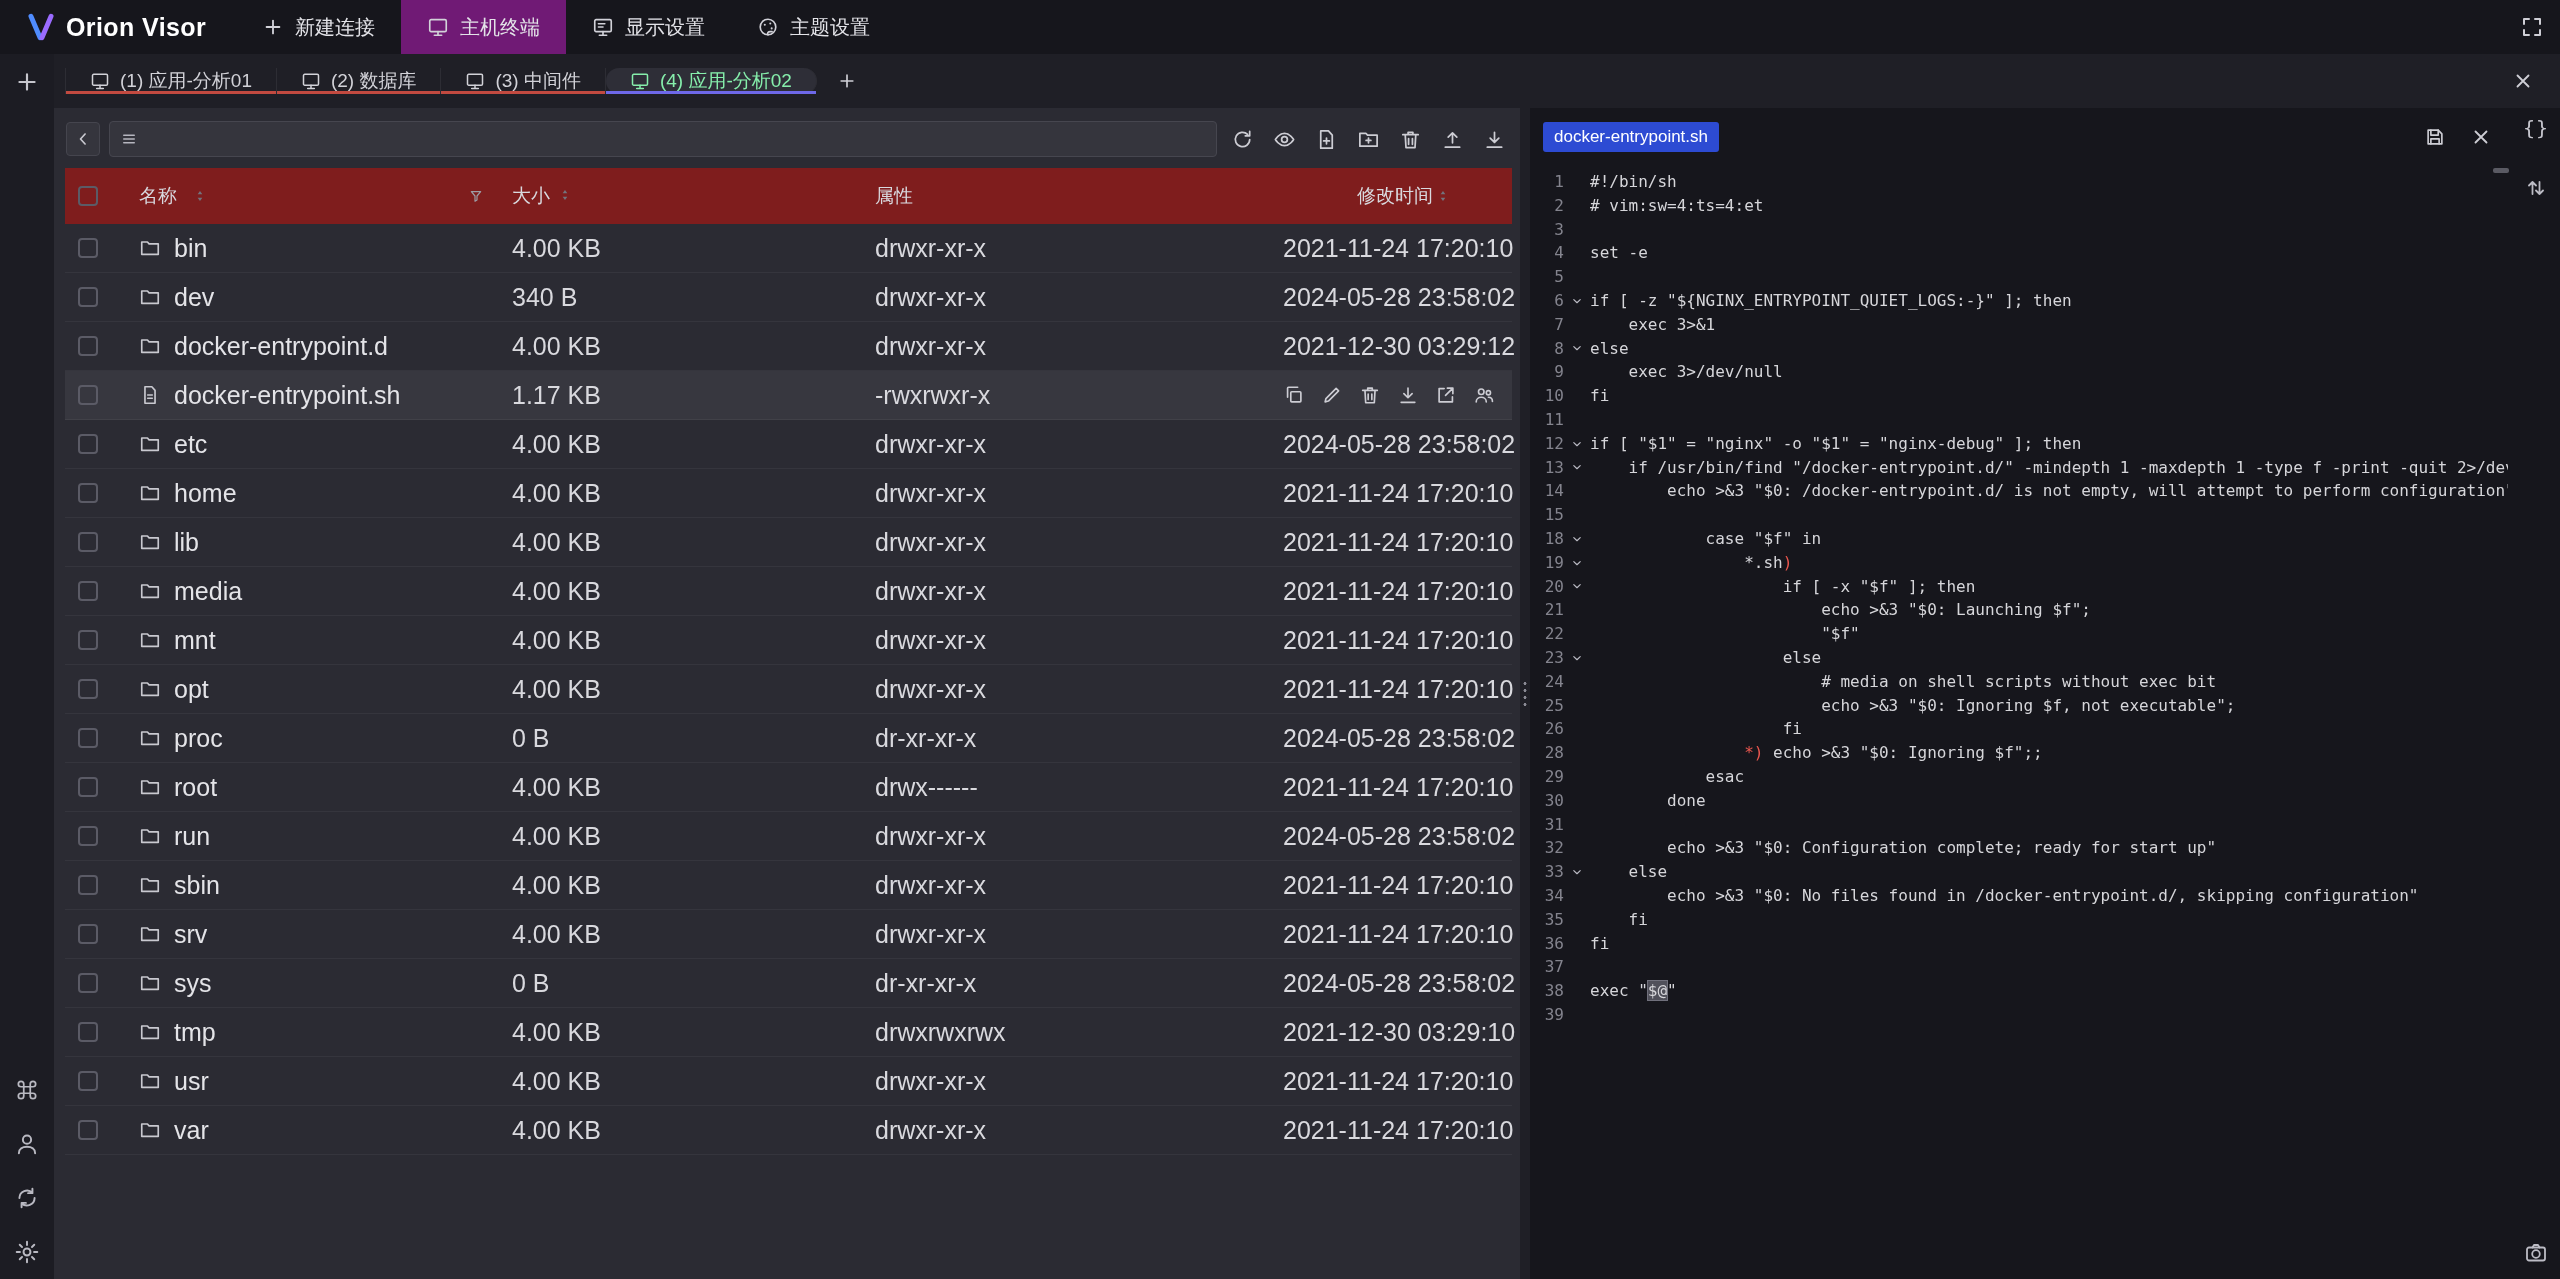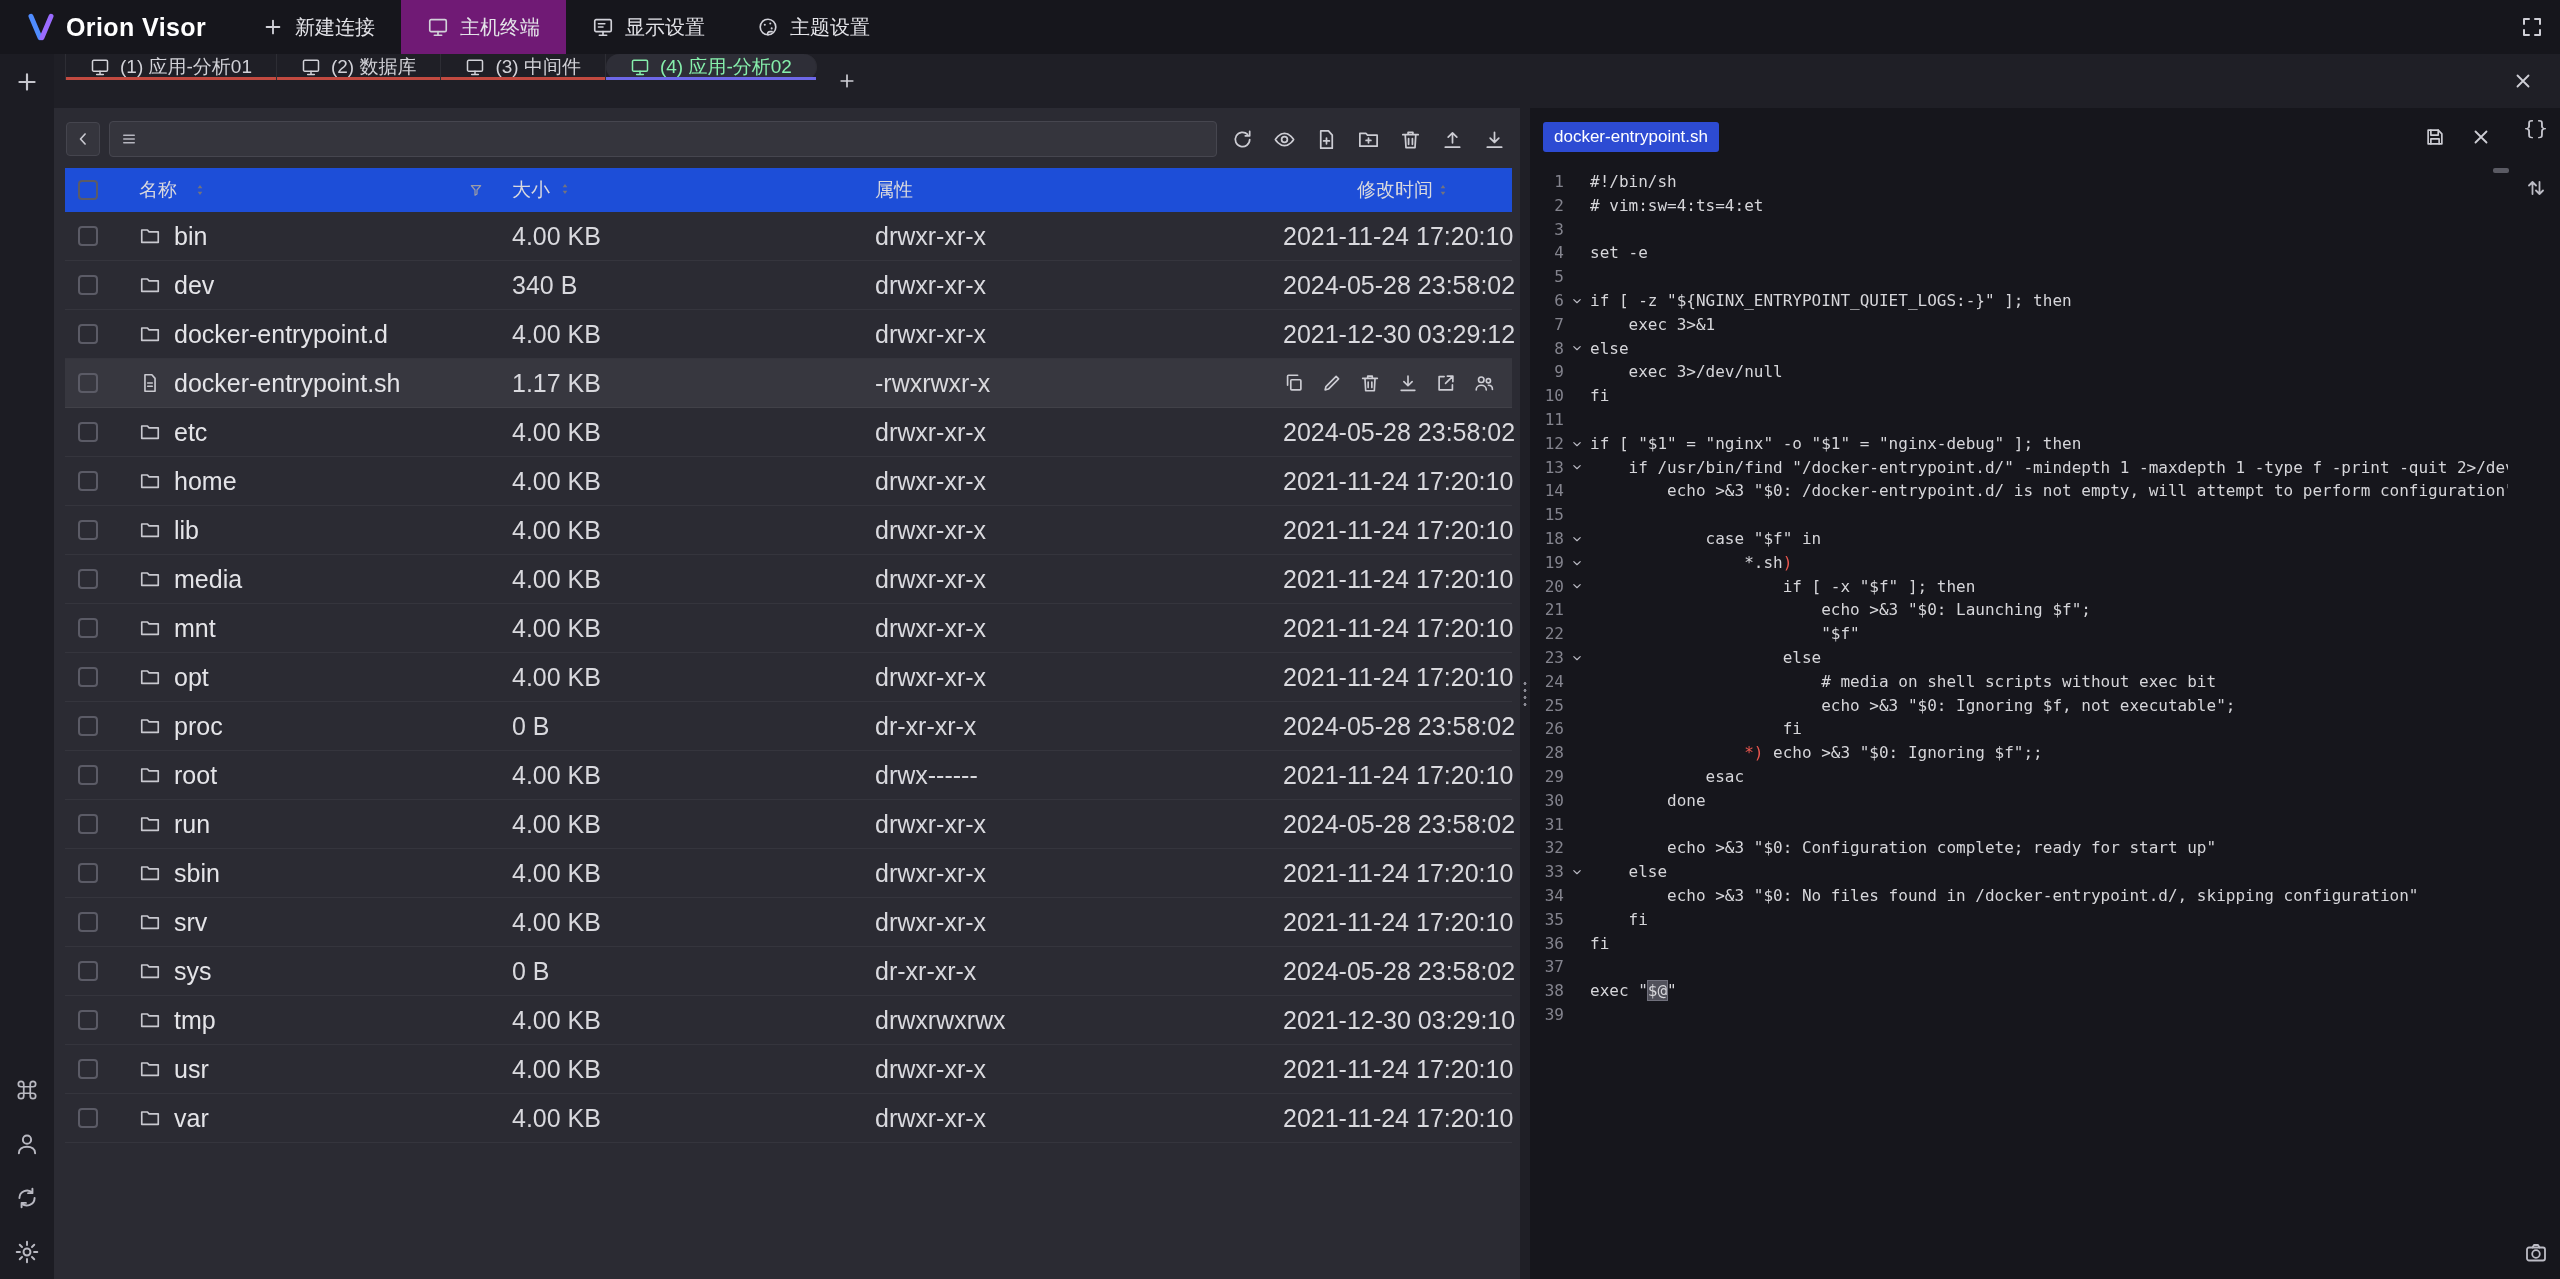--- a/index.html
+++ b/index.html
@@ -18,21 +18,21 @@
   .logo-mark{width:30px;height:30px;}
   .logo-text{font-size:25px;font-weight:bold;color:#ffffff;letter-spacing:.4px;white-space:nowrap;}
   .topbar-menu{display:flex;align-items:stretch;}
   .menu-item{display:flex;align-items:center;gap:11px;padding:0 26px;font-size:20px;color:#e3e3e8;cursor:pointer;white-space:nowrap;}
   .menu-item.active{background:#701a75;}
   .menu-item .ic{width:22px;height:22px;color:#d2d2d9;}
   .topbar-right{margin-left:auto;display:flex;align-items:center;padding-right:16px;color:#cfcfd6;}
 
   
   .tabbar{position:absolute;top:54px;left:54px;width:2506px;height:54px;background:#1f1f26;
-    display:flex;align-items:flex-start;}
+    display:flex;align-items:center;}
   .tabs{display:flex;align-items:stretch;padding-left:11px;}
   .tab{position:relative;display:flex;align-items:center;gap:10px;padding:0 24px;font-size:19px;
     color:#d2d2d8;border-right:1px solid #2d2d34;cursor:pointer;white-space:nowrap;}
   .tab:first-child{border-left:1px solid #2d2d34;}
   .tab .ic{width:20px;height:20px;}
   .tab.active{background:#2e2e37;color:#86efac;border-radius:17px;}
   .tab .underline{position:absolute;left:0;right:0;bottom:0;height:3px;}
   .tab-add{align-self:center;margin-left:20px;color:#cfcfd6;cursor:pointer;}
   .tab-close{align-self:center;margin-left:auto;margin-right:26px;color:#cfcfd6;cursor:pointer;}
 
@@ -48,21 +48,21 @@
   .ftoolbar{display:flex;align-items:center;height:52px;padding:10px 10px 0 12px;}
   .back-btn{width:34px;height:34px;background:#35353d;border:1px solid #45454e;border-radius:4px;
     color:#c8c8cf;display:flex;align-items:center;justify-content:center;cursor:pointer;}
   .path-input{margin-left:9px;width:1108px;height:36px;background:#35353d;border:1px solid #46464f;
     border-radius:4px;display:flex;align-items:center;gap:9px;padding:0 10px;color:#b6b6bf;font-size:18px;}
   .ftools{display:flex;align-items:center;gap:19px;margin-left:14px;color:#cdcdd4;}
   .ftools .ic{width:23px;height:23px;cursor:pointer;}
 
   .ftable{margin:8px 8px 0 11px;}
   .thead,.trow{display:grid;grid-template-columns:46px 385px 357px 430px 1fr;align-items:center;}
-  .thead{height:44px;background:#1d4ed8;font-size:19px;color:#d8d8de;}
+  .thead{height:56px;background:#7f1d1d;font-size:19px;color:#d8d8de;}
   .trow{height:49px;font-size:25px;border-bottom:1px solid rgba(255,255,255,.05);cursor:pointer;}
   .trow.sel{background:#37373f;}
   .c-check{display:flex;justify-content:center;}
   .cb{width:20px;height:20px;border:2px solid #5b5b66;border-radius:4px;background:transparent;cursor:pointer;}
   .c-name{display:flex;align-items:center;gap:13px;padding-left:28px;min-width:0;}
   .c-name .fico{width:22px;height:22px;color:#c9c9d0;}
   .name-text{white-space:nowrap;color:#e4e4e8;}
   .hsort{color:#73737d;margin-left:3px;}
   .funnel{margin-left:auto;margin-right:12px;color:#9d9da6;cursor:pointer;}
   .c-size,.c-attr{padding-left:16px;color:#d9d9de;white-space:nowrap;}

